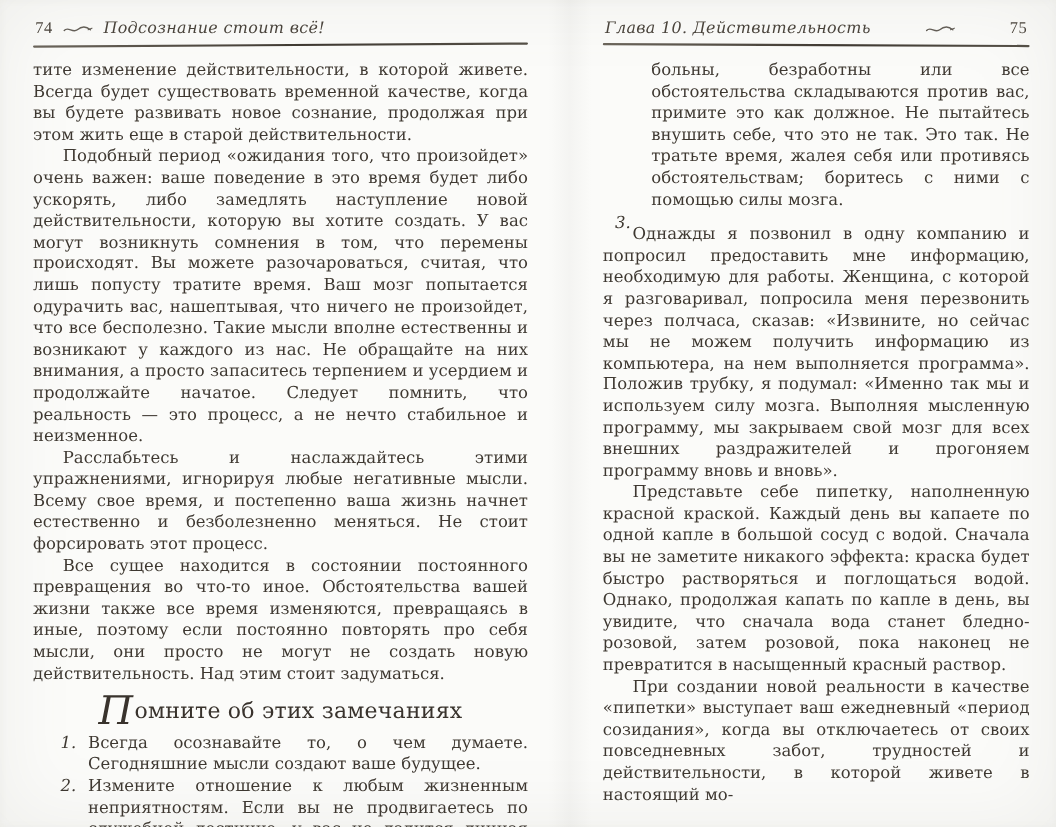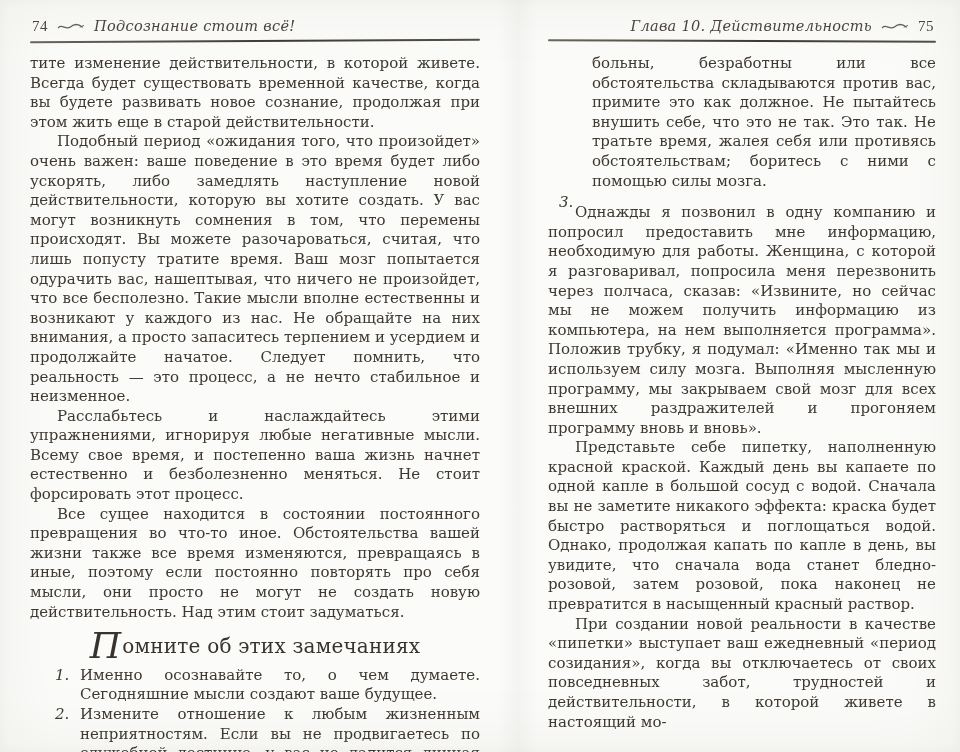--- a/index.html
+++ b/index.html
@@ -23,21 +23,21 @@
   }
   .page { position: absolute; top: 14px; }
   .page-left  { left: 30px;  width: 450px; }
   .page-right { left: 548px; width: 388px; }
 
   .running-head {
     display: flex; align-items: baseline; gap: 9px;
     font-size: 14.5px; color: #4a443c;
     padding: 4px 2px 5px 2px;
   }
-  .running-head.rh-right { justify-content: flex-end; }
+  .running-head.rh-right { justify-content: space-between; }
   .rh-pagenum { font-size: 15px; letter-spacing: 0.5px; font-family: Liberation Serif, serif; }
   .rh-title { font-style: italic; letter-spacing: 0.3px; }
   .flourish { align-self: center; opacity: 0.85; }
 
   .head-rule {
     height: 2px; border-radius: 1px; margin-bottom: 12px;
     background: linear-gradient(90deg, #6b655b, #3f3932 55%, #555047);
   }
   .page-left  .head-rule { transform: rotate(-0.35deg); }
   .page-right .head-rule { transform: rotate(0.25deg); }
@@ -89,21 +89,21 @@
       <p>тите изменение действительности, в которой живете. Всегда будет существовать временной качестве, когда вы будете развивать новое сознание, продолжая при этом жить еще в старой действительности.</p>
       <p class="indent">Подобный период «ожидания того, что произойдет» очень важен: ваше поведение в это время будет либо ускорять, либо замедлять наступление новой действительности, которую вы хотите создать. У вас могут возникнуть сомнения в том, что перемены происходят. Вы можете разочароваться, считая, что лишь попусту тратите время. Ваш мозг попытается одурачить вас, нашептывая, что ничего не произойдет, что все бесполезно. Такие мысли вполне естественны и возникают у каждого из нас. Не обращайте на них внимания, а просто запаситесь терпением и усердием и продолжайте начатое. Следует помнить, что реальность — это процесс, а не нечто стабильное и неизменное.</p>
       <p class="indent">Расслабьтесь и наслаждайтесь этими упражнениями, игнорируя любые негативные мысли. Всему свое время, и постепенно ваша жизнь начнет естественно и безболезненно меняться. Не стоит форсировать этот процесс.</p>
       <p class="indent">Все сущее находится в состоянии постоянного превращения во что-то иное. Обстоятельства вашей жизни также все время изменяются, превращаясь в иные, поэтому если постоянно повторять про себя мысли, они просто не могут не создать новую действительность. Над этим стоит задуматься.</p>
 
       <h2 class="sect-heading"><span class="sect-initial">П</span><span>омните об этих замечаниях</span></h2>
 
       <div class="list-block">
         <div class="list-item">
           <span class="list-num">1.</span>
-          <span>Именно осознавайте то, о чем думаете. Сегодняшние мысли создают ваше будущее.</span>
+          <span>Всегда осознавайте то, о чем думаете. Сегодняшние мысли создают ваше будущее.</span>
         </div>
         <div class="list-item">
           <span class="list-num">2.</span>
           <span>Измените отношение к любым жизненным неприятностям. Если вы не продвигаетесь по служебной лестнице, у вас не ладится личная жизнь, вы</span>
         </div>
       </div>
     </div>
   </div>
 
   <div class="page page-right">

